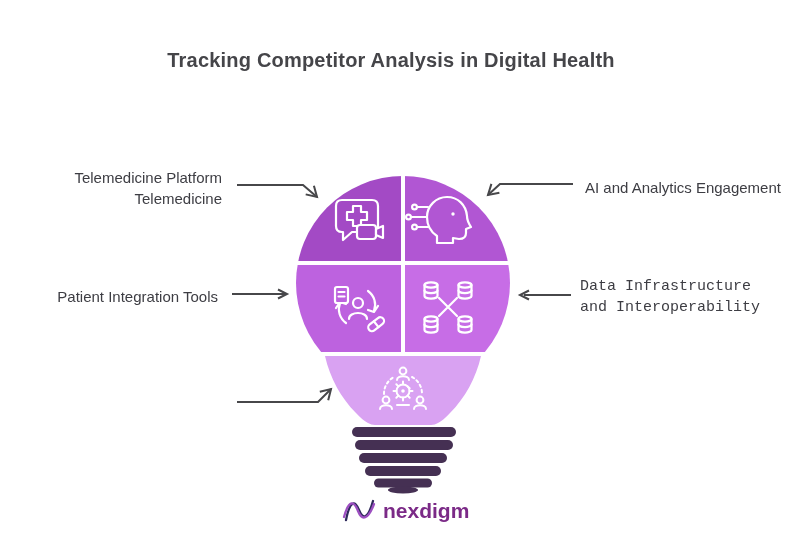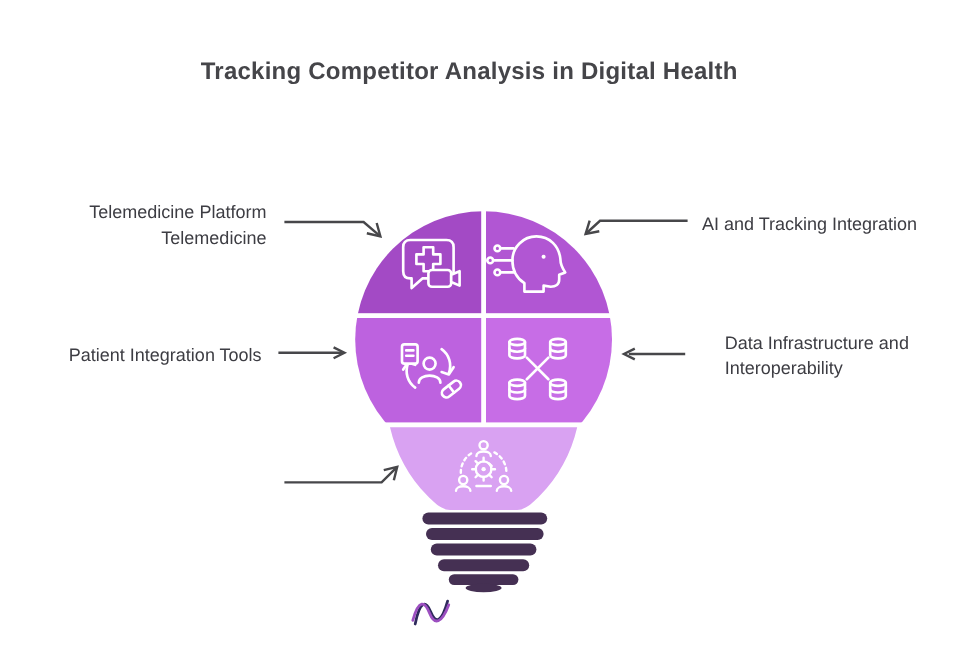--- a/index.html
+++ b/index.html
@@ -7,35 +7,35 @@
          font-family:"Liberation Sans",sans-serif;}
   .title{position:absolute;top:49px;left:0;right:16px;margin:0;text-align:center;
          font-size:20px;font-weight:700;color:#454549;letter-spacing:.2px;}
   .callout{position:absolute;font-size:15px;color:#3d3d43;line-height:21px;}
   .callout.right-align{text-align:right;}
   .callout.nowrap{white-space:nowrap;}
   #co-telemedicine{left:52px;top:167px;width:170px;}
   #co-patient{left:0px;top:286px;width:218px;}
   #co-partnerships{left:18px;top:382px;width:205px;}
   #co-ai{left:585px;top:177px;}
-  #co-data{left:604px;top:276px;width:185px;}
+  #co-data{left:580px;top:276px;width:185px;font-family:Liberation Mono, monospace;}
   .bulb-svg{position:absolute;left:0;top:0;}
   .logo-text{position:absolute;left:383px;top:499px;font-size:21px;font-weight:700;
              color:#7b2a87;letter-spacing:0;}
 </style>
 </head>
 <body>
 
 <div class="stage">
 
   <h1 class="title">Tracking Competitor Analysis in Digital Health</h1>
 
   <div class="callout right-align" id="co-telemedicine">Telemedicine Platform Telemedicine</div>
   <div class="callout right-align" id="co-patient">Patient Integration Tools</div>
-  <div class="callout nowrap" id="co-ai">AI and Tracking Integration</div>
+  <div class="callout nowrap" id="co-ai">AI and Analytics Engagement</div>
   <div class="callout" id="co-data">Data Infrastructure and Interoperability</div>
 
   <svg class="bulb-svg" width="798" height="538" viewBox="0 0 798 538">
     <defs>
       <clipPath id="bulbCircle">
           <circle cx="403" cy="283" r="107"></circle>
         </clipPath>
     </defs>
 
     <g clip-path="url(#bulbCircle)">
@@ -141,14 +141,15 @@
       <path d="M 412,377 A 19,19 0 0 1 422,394" stroke-dasharray="2.5 3"></path>
       <path d="M 397,405 L 409,405"></path>
     </g>
 
     <g fill="none" stroke-width="2.3" stroke-linecap="round">
       <path d="M 346,520 C 350,500 355,500 359,510 C 363,520 368,519 373,501" stroke="#2f2a5c"></path>
       <path d="M 344,517 C 349,499 354,501 358,511 C 362,521 368,520 374,504" stroke="#9c4fc0"></path>
     </g>
   </svg>
 
+  <span class="logo-text">nexdigm</span>
 
 </div>
 
 </body></html>

